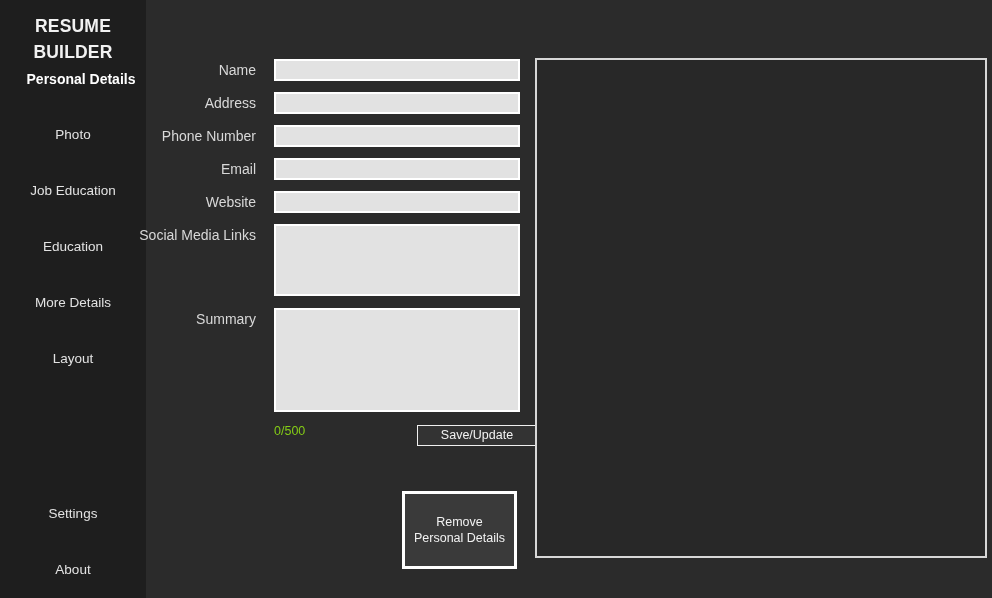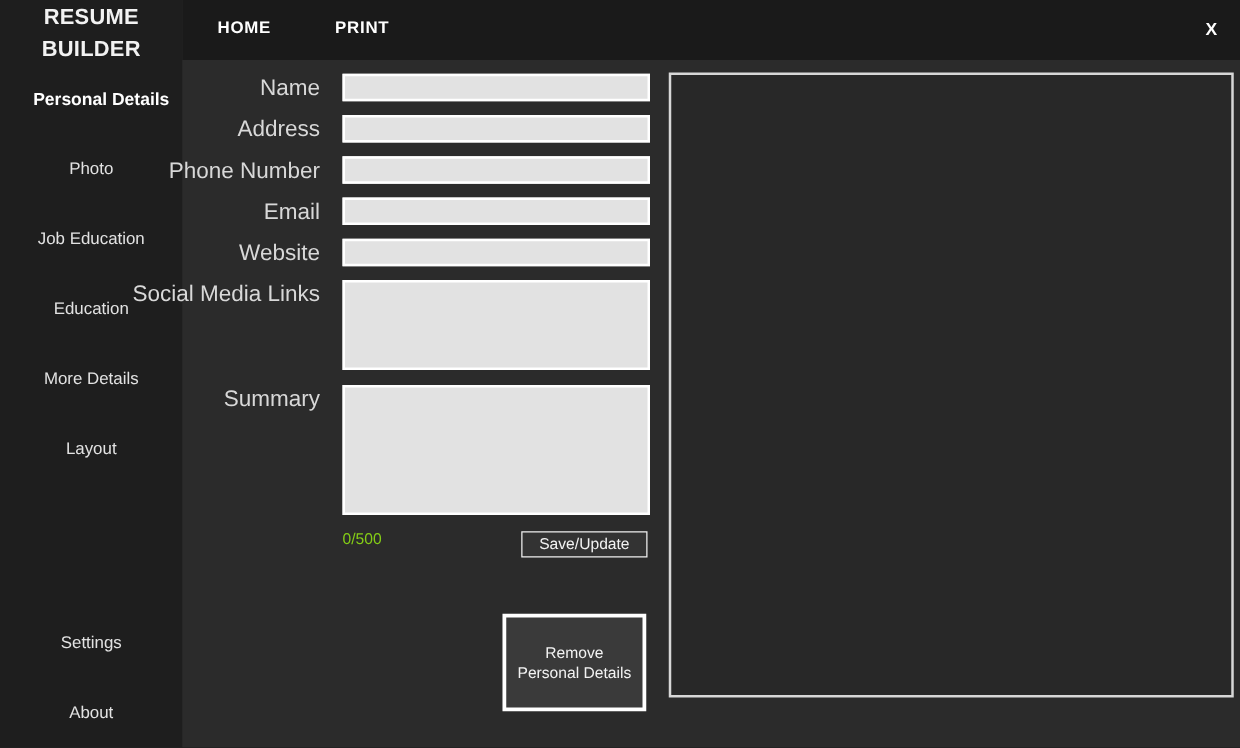--- a/index.html
+++ b/index.html
@@ -24,21 +24,21 @@
   }
   #brand {
     position: absolute;
     left: 0; top: 0;
     width: 146px;
     text-align: center;
     color: #f2f2f2;
     font-size: 17.5px;
     font-weight: bold;
     line-height: 26px;
-    padding-top: 0px;
+    padding-top: 13px;
     letter-spacing: 0.2px;
   }
   .nav-item {
     position: absolute;
     left: 0;
     width: 146px;
     text-align: center;
     color: #e2e2e2;
     font-size: 13.5px;
     line-height: 18px;
@@ -83,40 +83,40 @@
     position: absolute;
     left: 146px; top: 48px;
     width: 846px; height: 550px;
     background: #2b2b2b;
   }
   .field-label {
     position: absolute;
     width: 190px;
     text-align: right;
     color: #d8d8d8;
-    font-size: 18px;
+    font-size: 14px;
     line-height: 16px;
   }
   .field-input {
     position: absolute;
     background: #e2e2e2;
     border: 2px solid #ffffff;
   }
 
   #char-count {
     position: absolute;
     left: 128px; top: 376px;
     color: #84cc16;
     font-size: 12.5px;
   }
 
   #save-btn {
     position: absolute;
     left: 271px; top: 377px;
-    width: 101px; height: 21px;
+    width: 120px; height: 21px;
     background: #333333;
     border: 1px solid #f0f0f0;
     color: #f2f2f2;
     font-size: 12.5px;
     line-height: 19px;
     text-align: center;
   }
 
   #remove-btn {
     position: absolute;
@@ -172,29 +172,20 @@
       <span>Layout</span>
     </div>
     <div class="nav-item" style="top:505px;">
       <span>Settings</span>
     </div>
     <div class="nav-item" style="top:561px;">
       <span>About</span>
     </div>
   </div>
 
-  <div id="topbar">
-    <div class="topnav-item" id="nav-home">
-      <span>HOME</span>
-    </div>
-    <div class="topnav-item" id="nav-print">
-      <span>PRINT</span>
-    </div>
-    <div id="close-btn">X</div>
-  </div>
 
   <div id="content">
 
     <div class="field-label" style="left:-80px; top:14px;">Name</div>
     <input class="field-input" style="left: 128px; top: 11px; width: 246px; height: 22px;" value="" placeholder="">
 
     <div class="field-label" style="left:-80px; top:47px;">Address</div>
     <input class="field-input" style="left: 128px; top: 44px; width: 246px; height: 22px;" value="" placeholder="">
 
     <div class="field-label" style="left:-80px; top:80px;">Phone Number</div>

